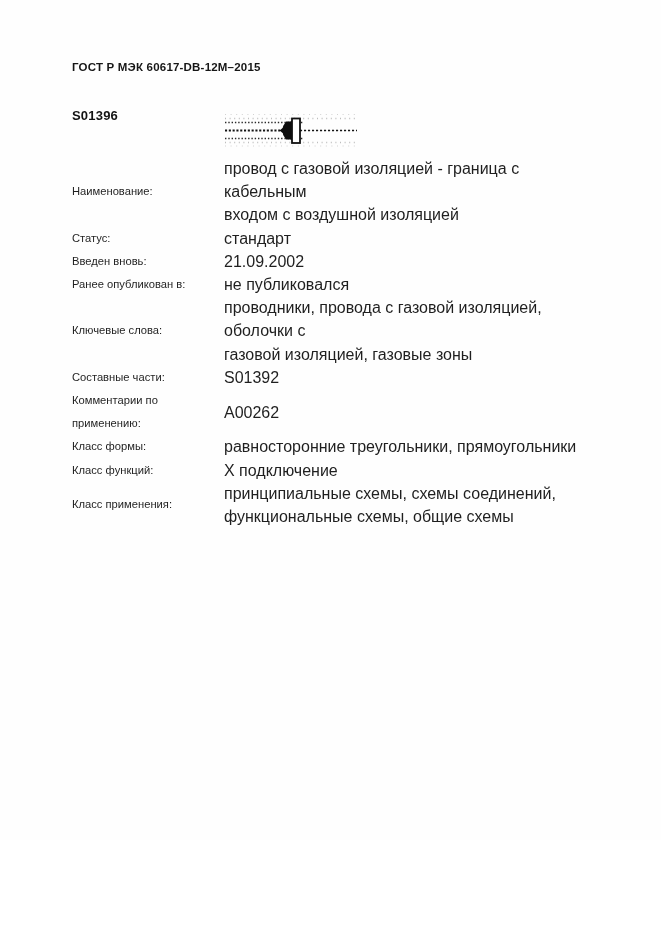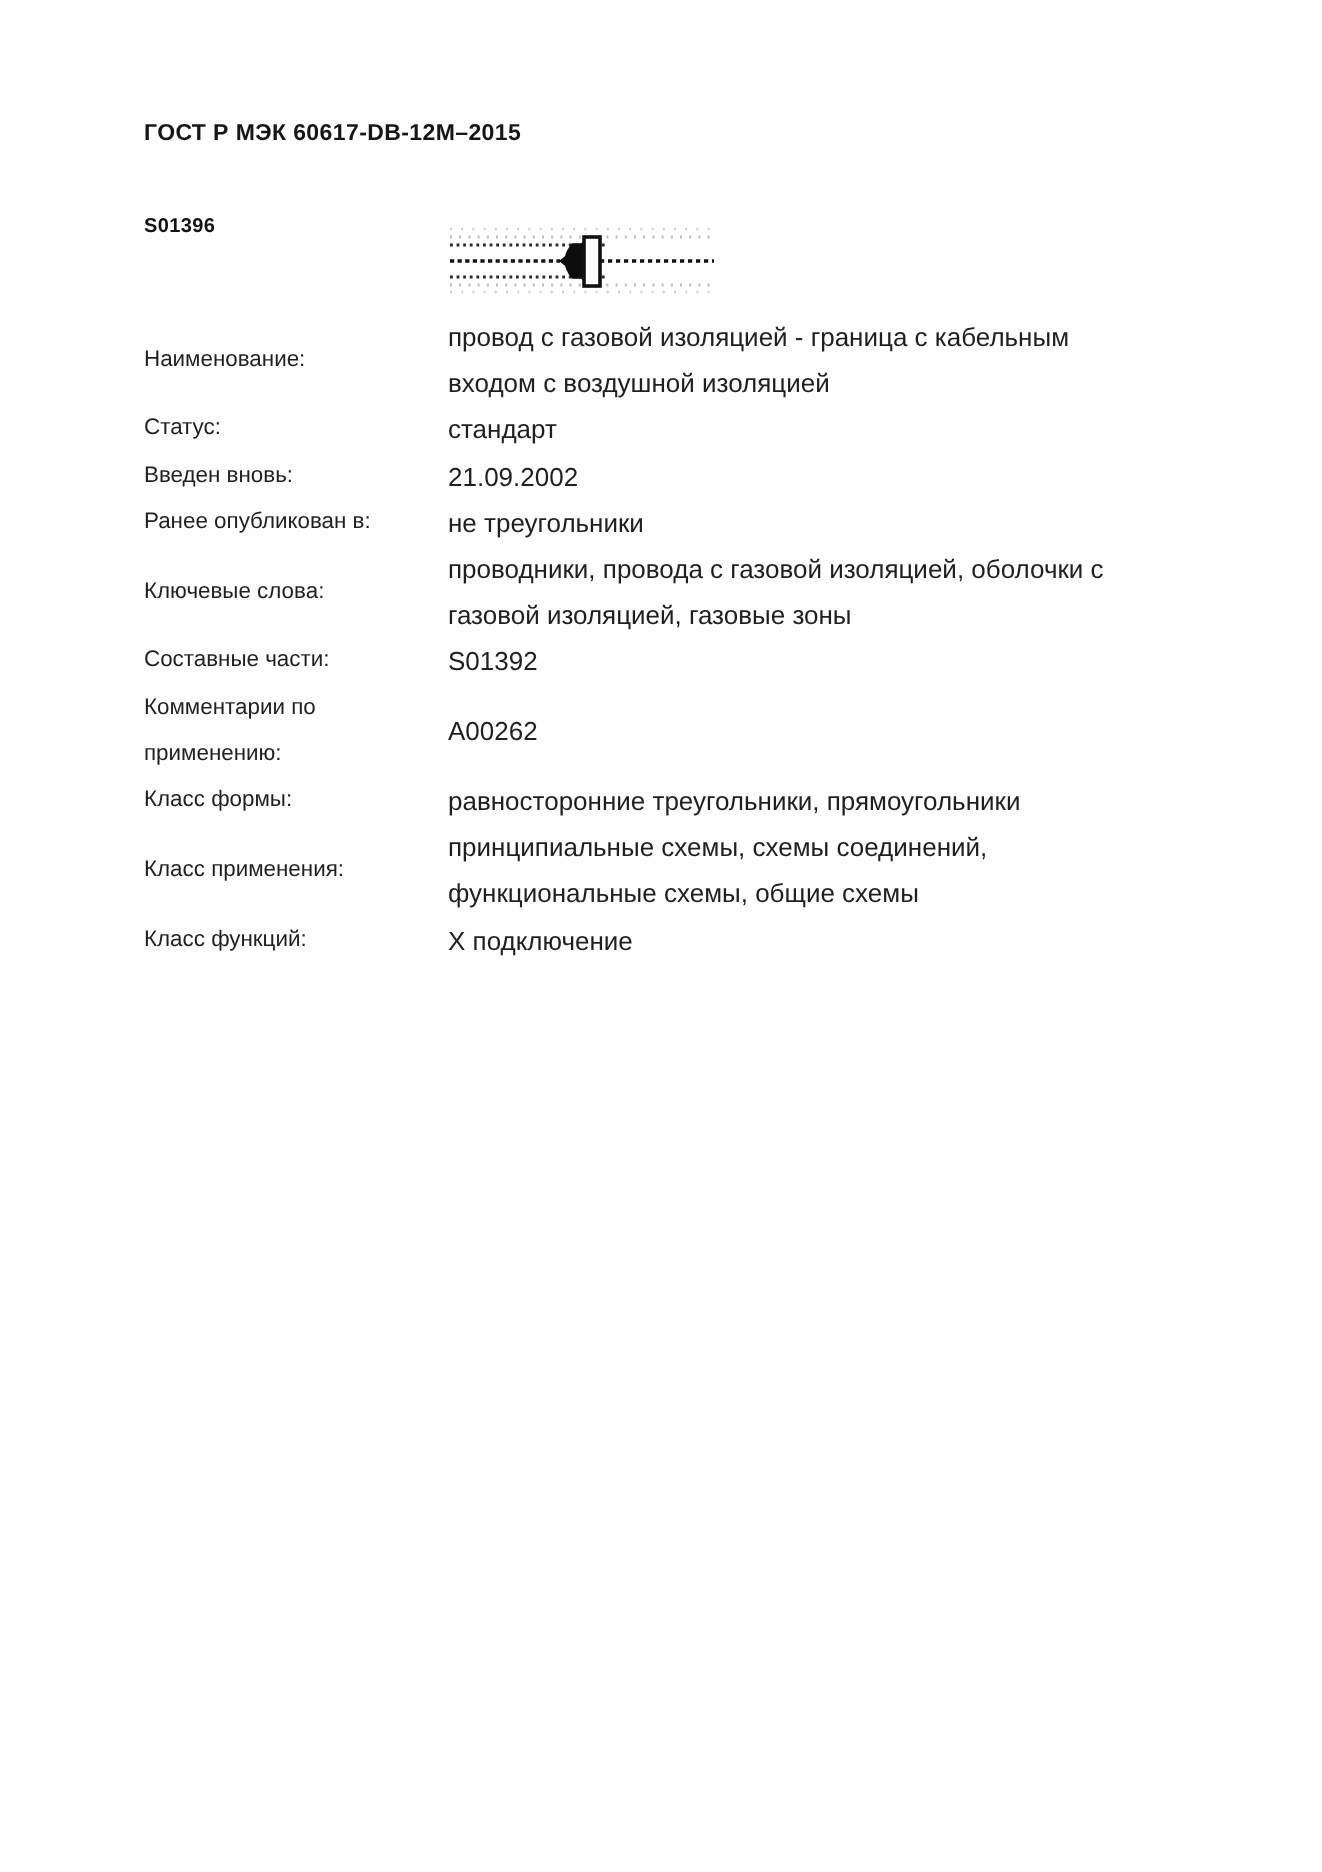--- a/index.html
+++ b/index.html
@@ -35,21 +35,21 @@
     letter-spacing: 0.2px;
     color: #161616;
     white-space: nowrap;
   }
 
   
   .symbol-id {
     position: absolute;
     left: 72px;
     top: 108px;
-    font-size: 10px;
+    font-size: 13px;
     font-weight: bold;
     letter-spacing: 0.2px;
     color: #131313;
   }
 
   
   .symbol-figure {
     position: absolute;
     left: 224px;
     top: 112px;
@@ -75,21 +75,21 @@
   .attr-label {
     width: 152px;
     flex: 0 0 152px;
     font-size: 11.2px;
     line-height: 23.2px;
     color: #1f1f1f;
     white-space: pre-line;
   }
   .attr-value {
     flex: 1 1 auto;
-    font-size: 13px;
+    font-size: 16px;
     line-height: 23.2px;
     color: #1f1f1f;
     white-space: pre-line;
   }
 
   
   .page-number {
     position: absolute;
     left: 72px;
     top: 856px;
@@ -141,21 +141,21 @@
       <div class="attr-value">стандарт</div>
     </div>
 
     <div class="attr-row">
       <div class="attr-label">Введен вновь:</div>
       <div class="attr-value">21.09.2002</div>
     </div>
 
     <div class="attr-row">
       <div class="attr-label">Ранее опубликован в:</div>
-      <div class="attr-value">не треугольники</div>
+      <div class="attr-value">не публиковался</div>
     </div>
 
     <div class="attr-row">
       <div class="attr-label">Ключевые слова:</div>
       <div class="attr-value">проводники, провода с газовой изоляцией, оболочки с
 газовой изоляцией, газовые зоны</div>
     </div>
 
     <div class="attr-row">
       <div class="attr-label">Составные части:</div>
@@ -167,27 +167,27 @@
 применению:</div>
       <div class="attr-value">A00262</div>
     </div>
 
     <div class="attr-row">
       <div class="attr-label">Класс формы:</div>
       <div class="attr-value">равносторонние треугольники, прямоугольники</div>
     </div>
 
     <div class="attr-row">
+      <div class="attr-label">Класс функций:</div>
+      <div class="attr-value">X подключение</div>
+    </div>
+
+    <div class="attr-row">
       <div class="attr-label">Класс применения:</div>
       <div class="attr-value">принципиальные схемы, схемы соединений,
 функциональные схемы,  общие схемы</div>
-    </div>
-
-    <div class="attr-row">
-      <div class="attr-label">Класс функций:</div>
-      <div class="attr-value">X подключение</div>
     </div>
 
   </div>
 
   <div class="page-number">1394</div>
 
 </div>
 
 </body></html>

